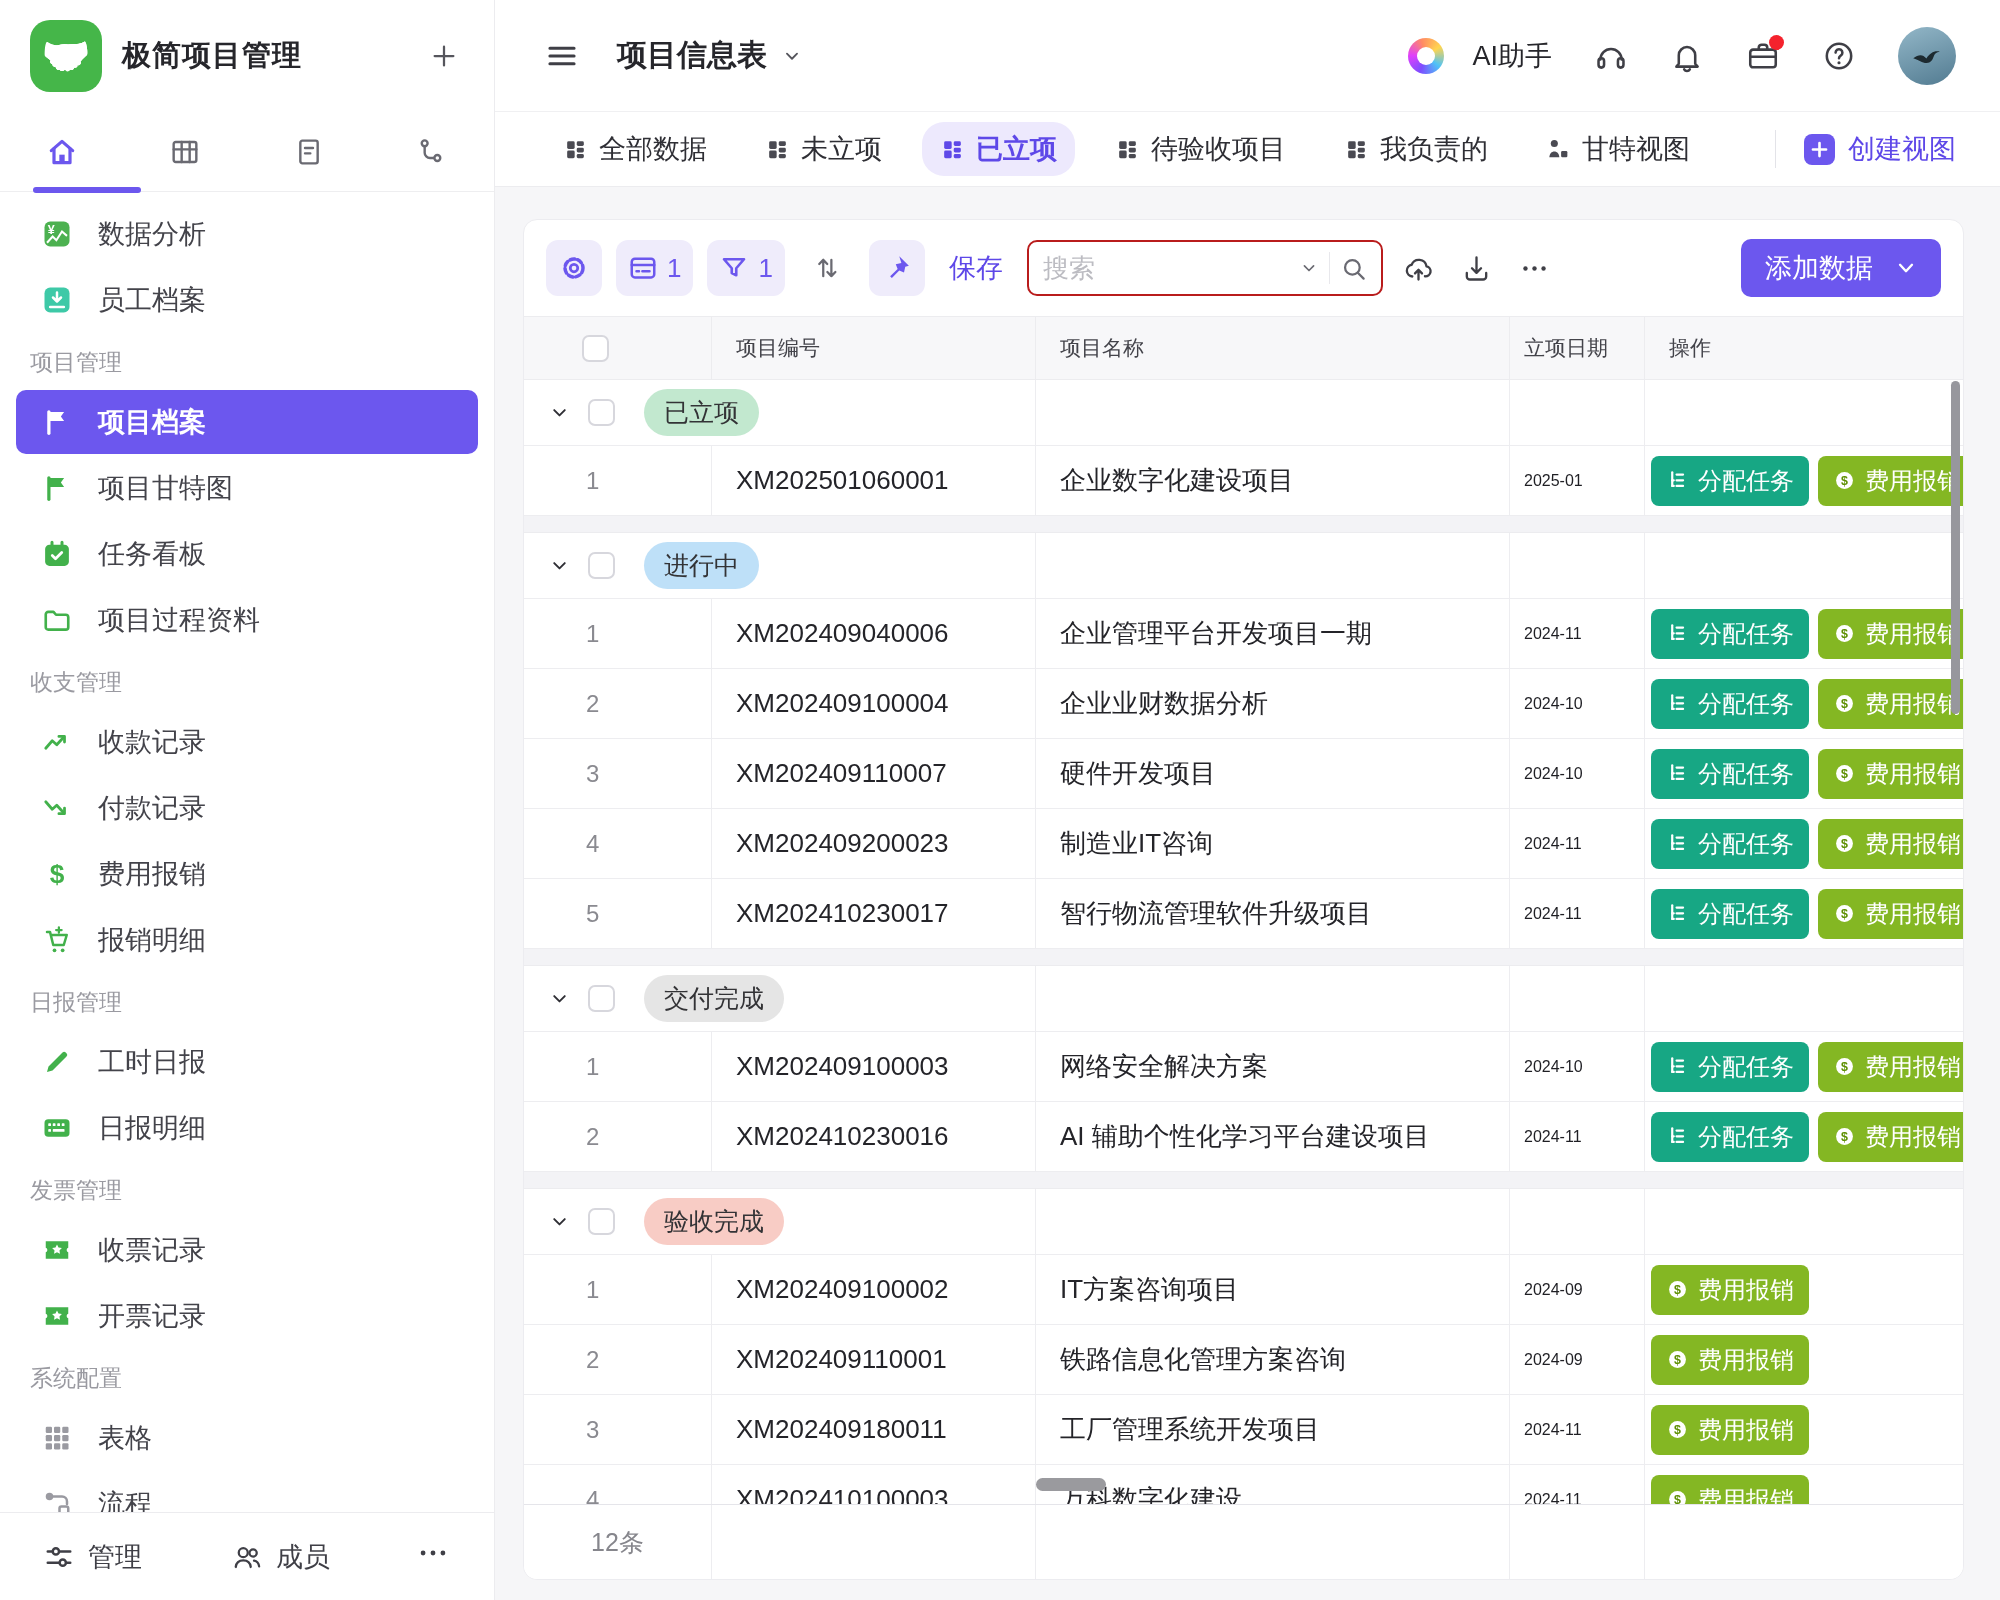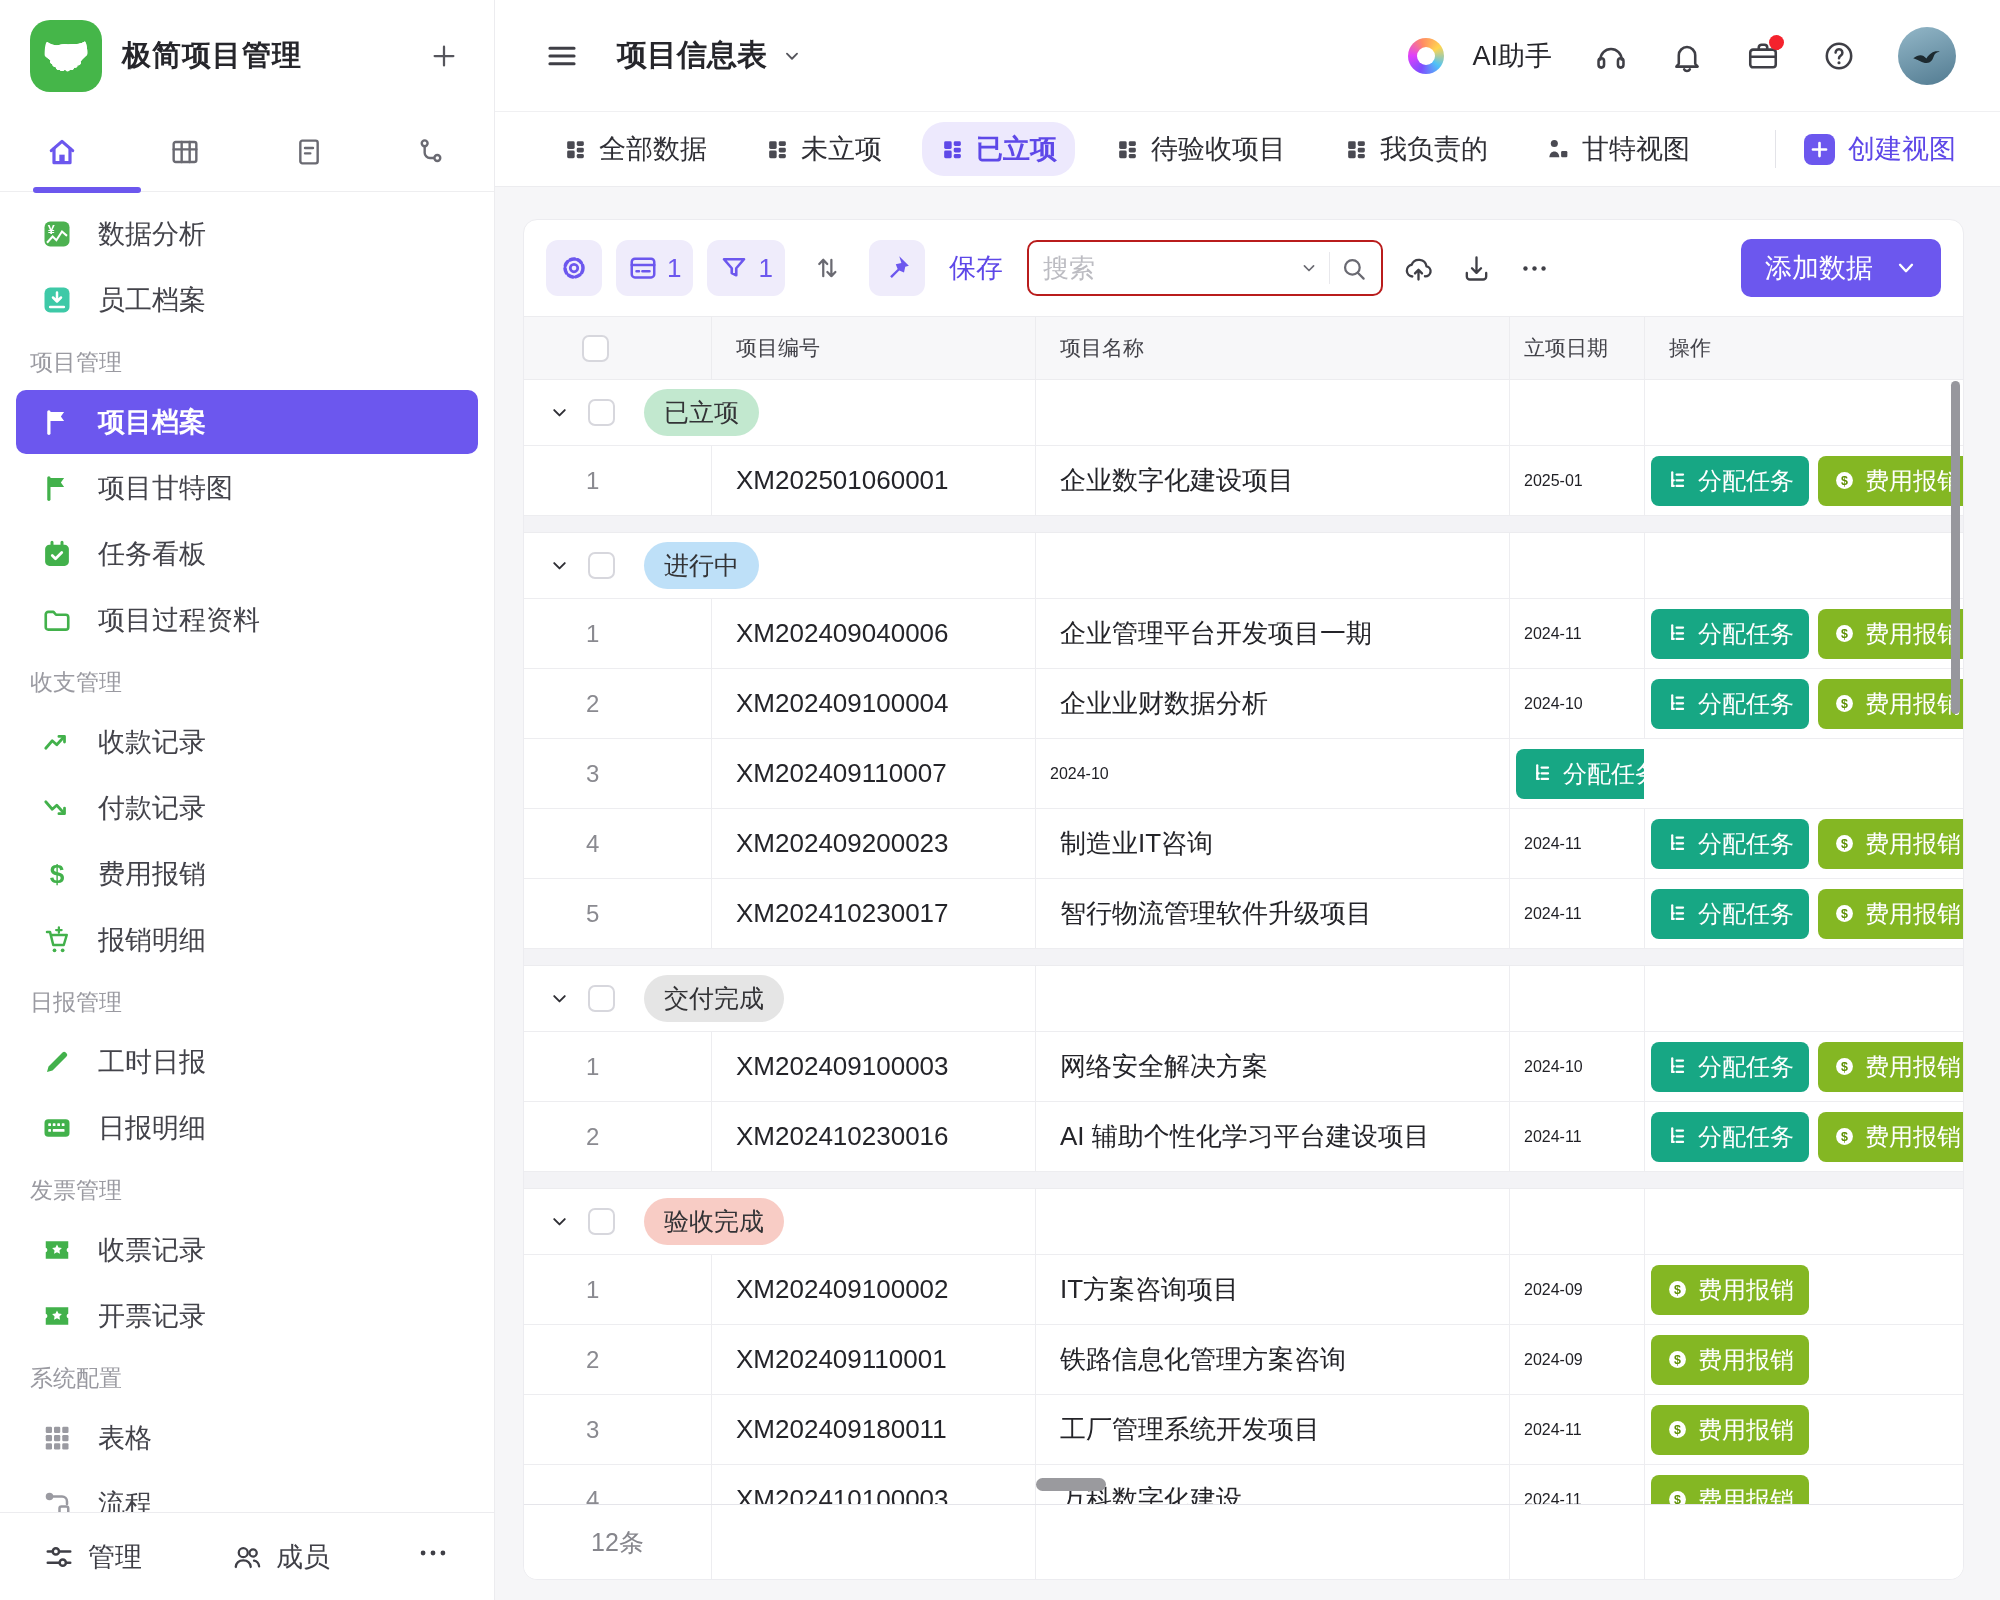--- a/index.html
+++ b/index.html
@@ -764,20 +764,21 @@
                       <text x="12" y="16.6" text-anchor="middle" font-size="13" font-weight="bold" fill="#5D8F00">$</text>
                     </svg>
                   </span>
                   <span>费用报销</span>
                 </button>
               </div>
             </div>
             <div class="trow">
               <div class="td td-no">3</div>
               <div class="td td-code">XM202409110007</div>
+              <div class="td td-name">硬件开发项目</div>
               <div class="td td-date">2024-10</div>
               <div class="td td-actions">
                 <button class="abtn abtn-assign">
                   <span class="ic">
                     <svg viewBox="0 0 24 24" fill="none" stroke="currentColor" stroke-width="2.3" stroke-linecap="round">
                       <path d="M6.5 3.5v14.2"></path>
                       <path d="M11 5.8h6.8M11 11.8h6.8M11 17.7h6.8"></path>
                       <path d="M6.5 11.8h1.6M6.5 17.7h1.6"></path>
                     </svg>
                   </span>

